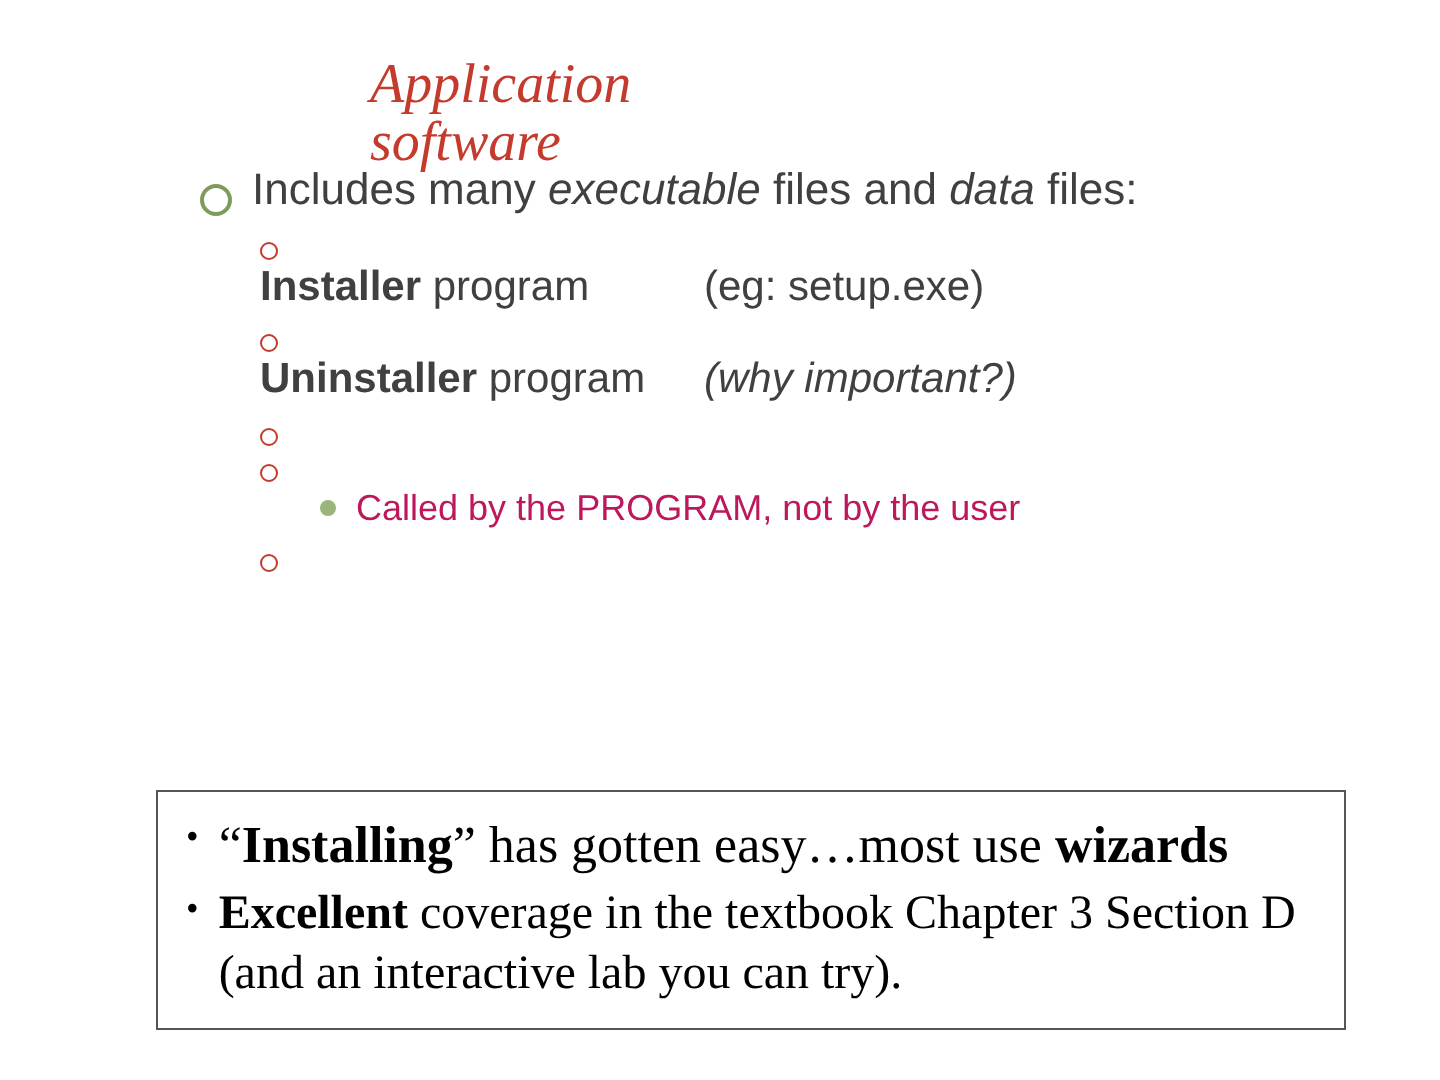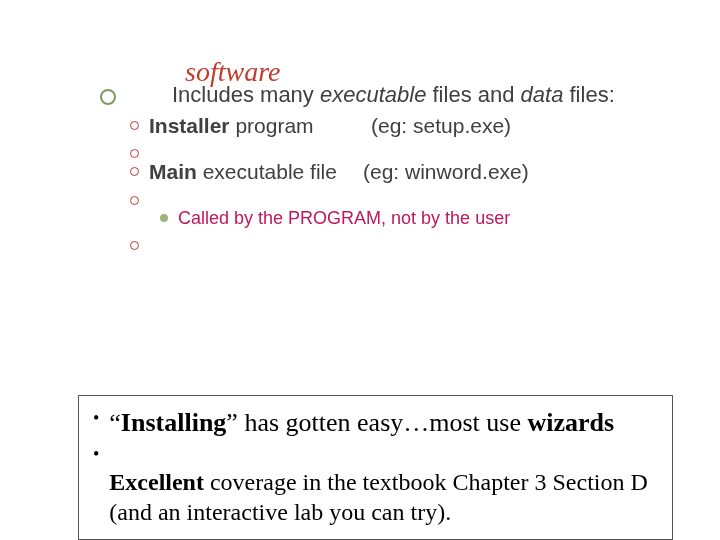--- a/index.html
+++ b/index.html
@@ -25,23 +25,22 @@
     font-weight: 500;
   }
   .content {
     position: absolute;
     left: 100px;
     top: 82px;
     width: 560px;
   }
   .main-bullet {
     display: flex;
-    align-items: flex-start;
+    align-items: flex-end;
     margin-bottom: 4px;
-    gap: 46px;
   }
   .disc {
     width: 12px;
     height: 12px;
     border-radius: 50%;
     border: 2px solid #7f9a5c;
     background: #ffffff;
     margin-top: 7px;
     margin-right: 10px;
     flex-shrink: 0;
@@ -56,20 +55,21 @@
     margin-left: 30px;
     margin-top: 2px;
   }
   .sub-item {
     display: flex;
     align-items: flex-start;
     font-size: 21px;
     color: #404040;
     font-family: "Gill Sans MT", "Trebuchet MS", sans-serif;
     line-height: 1.35;
+    flex-direction: column;
   }
   .ring {
     width: 7px;
     height: 7px;
     border-radius: 50%;
     border: 1.5px solid #c43b2e;
     margin-top: 9px;
     margin-right: 10px;
     flex-shrink: 0;
   }
@@ -108,50 +108,50 @@
     color: #000;
     margin-bottom: 2px;
   }
   .square {
     font-size: 18px;
     margin-right: 10px;
     line-height: 1.4;
     flex-shrink: 0;
   }
   .box-text1 { font-size: 26px; line-height: 1.3; }
-  .box-text2 { font-size: 24px; line-height: 1.25; margin-top: 25px; }
+  .box-text2 { font-size: 24px; line-height: 1.25; }
   .tbold { font-weight: bold; }
 </style>
 </head>
 <body>
 
 <div class="title">
-  <br>
+  <span>Application</span><br>
   <span>software</span>
 </div>
 
 <div class="content">
   <div class="main-bullet">
     <div class="disc"></div>
     <div class="main-text">
       <span>Includes many </span><span class="italic">executable</span><span> files and </span><span class="italic">data</span><span> files:</span>
     </div>
   </div>
 
   <div class="sub-list">
     <div class="sub-item">
       <div class="ring"></div>
       <div><span class="col1"><span class="bold">Installer</span><span> program</span></span><span>(eg:    setup.exe)</span></div>
     </div>
     <div class="sub-item">
       <div class="ring"></div>
+      <div><span class="col1"><span class="bold">Uninstaller</span><span> program</span></span><span class="italic">(why important?)</span></div>
     </div>
     <div class="sub-item">
       <div class="ring"></div>
-      <div><span style="width:214px;display:inline-block"><span class="bold">Main</span><span> executable file</span></span><span>(eg:    winword.exe)</span></div>
     </div>
     <div class="sub-item">
       <div class="ring"></div>
     </div>
     <div class="sub-sub">
       <div class="dot"></div>
       <div>Called by the PROGRAM, not by the user</div>
     </div>
     <div class="sub-item">
       <div class="ring"></div>

